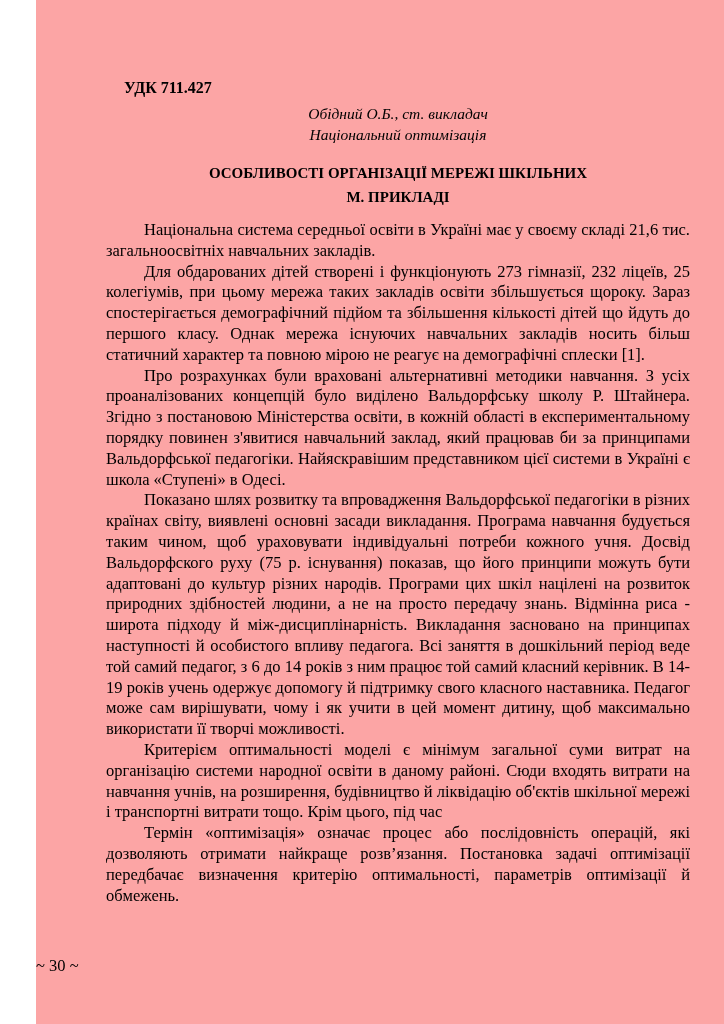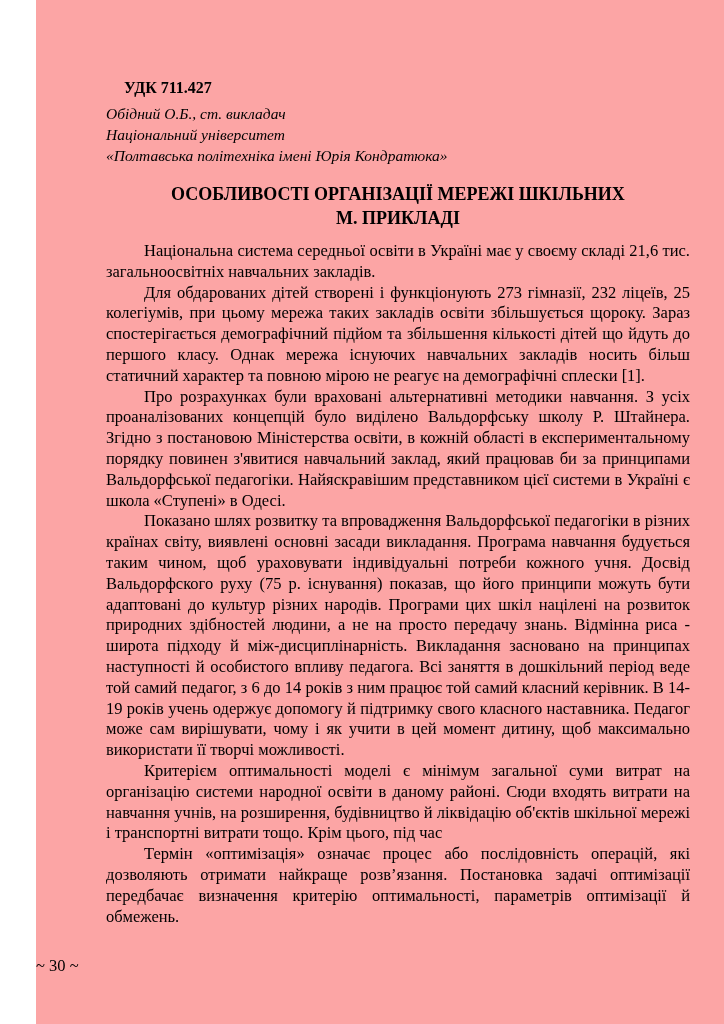--- a/index.html
+++ b/index.html
@@ -22,30 +22,30 @@
     padding: 78px 70px 0 70px;
   }
   .udk {
     font-weight: bold;
     font-size: 16px;
     margin-left: 18px;
     line-height: 20px;
   }
   .authors {
     margin-top: 5px;
-    text-align: left;
+    text-align: center;
     font-style: italic;
     font-size: 15.5px;
     line-height: 21px;
   }
   .title {
     margin-top: 17px;
     text-align: center;
     font-weight: bold;
-    font-size: 18px;
+    font-size: 15px;
     line-height: 23.5px;
   }
   .body-text {
     margin-top: 11px;
   }
   .body-text p {
     margin: 0;
     text-align: justify;
     text-indent: 38px;
     font-size: 16.5px;
@@ -63,22 +63,21 @@
 </head>
 <body>
 
 <div class="page">
   <div class="content">
 
     <div class="udk">УДК 711.427</div>
 
     <div class="authors">
       <div>Обідний О.Б., ст. викладач</div>
-      <div>Національний університет</div>
-      <div>«Полтавська політехніка імені Юрія Кондратюка»</div>
+      <div>Національний оптимізація</div>
     </div>
 
     <div class="title">
       <div>ОСОБЛИВОСТІ ОРГАНІЗАЦІЇ МЕРЕЖІ ШКІЛЬНИХ</div>
       <div>М. ПРИКЛАДІ</div>
     </div>
 
     <div class="body-text">
       <p>Національна система середньої освіти в Україні має у своєму складі 21,6 тис. загальноосвітніх навчальних закладів.</p>
       <p>Для обдарованих дітей створені і функціонують 273 гімназії, 232 ліцеїв, 25 колегіумів, при цьому мережа таких закладів освіти збільшується щороку. Зараз спостерігається демографічний підйом та збільшення кількості дітей що йдуть до першого класу. Однак мережа існуючих навчальних закладів носить більш статичний характер та повною мірою не реагує на демографічні сплески [1].</p>

